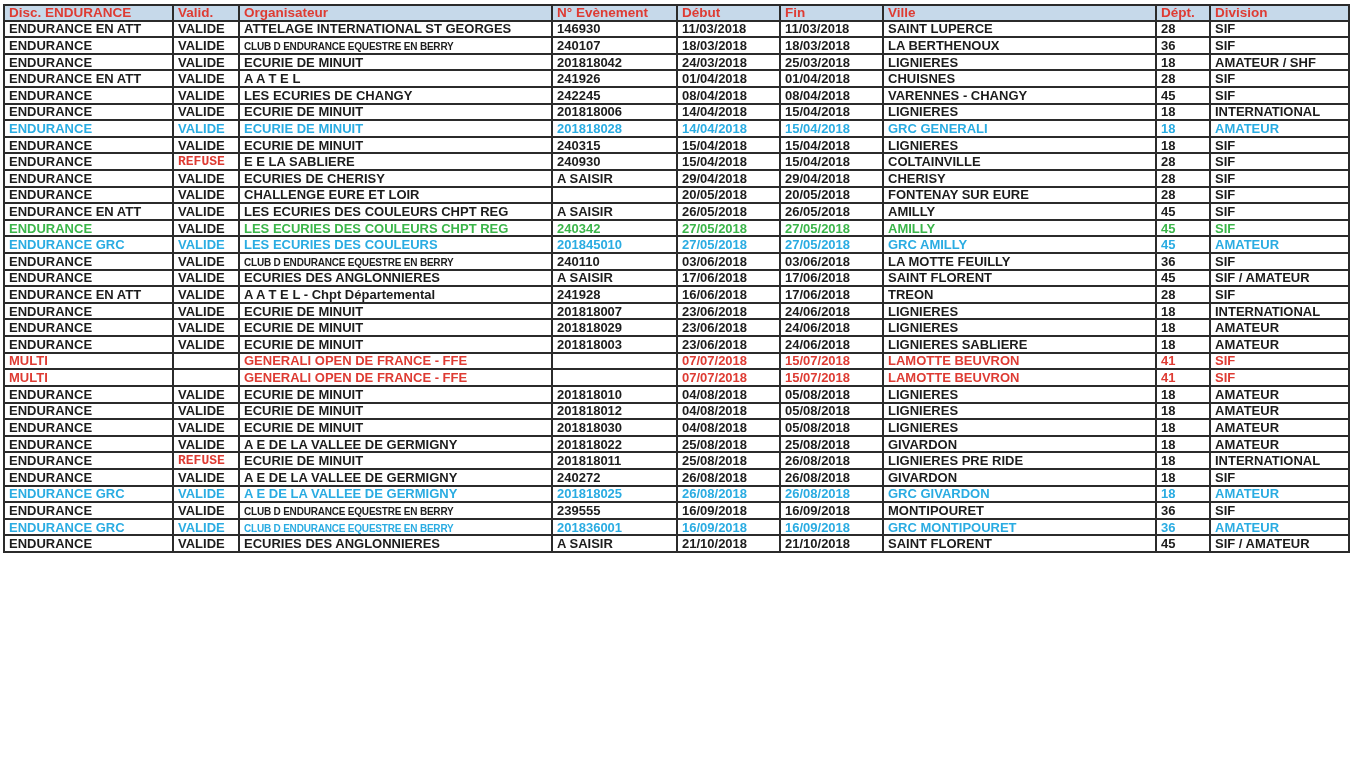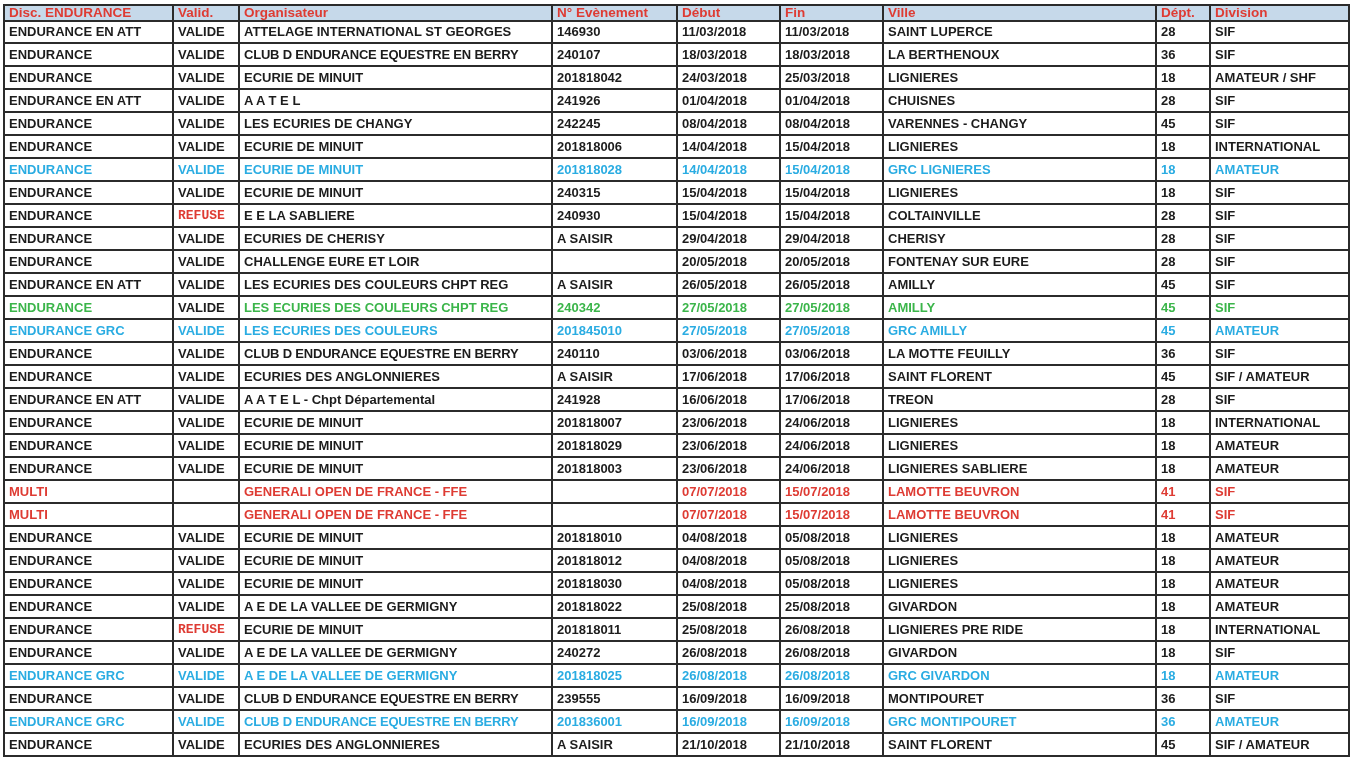--- a/index.html
+++ b/index.html
@@ -14,21 +14,21 @@
   html,body{margin:0;padding:0;background:#ffffff;}
   body{
     width:1352px;height:760px;overflow:hidden;
     font-family:"Liberation Sans","DejaVu Sans",sans-serif;
   }
   .page{padding:4px 3px 2px 3px;}
   table.events{
     border-collapse:collapse;
     table-layout:fixed;
     width:1346px;
-    height:753px;
+    height:549px;
   }
   table.events th,
   table.events td{
     border:2px solid var(--grid);
     padding:0 3px 0 4px;
     font-size:13px;
     line-height:1;
     white-space:nowrap;
     overflow:hidden;
     text-align:left;
@@ -44,21 +44,21 @@
   }
   
   tr.style-cyan td{color:var(--cyan);font-weight:700;}
   tr.style-green td{color:var(--green);font-weight:700;}
   tr.style-red td{color:var(--red);font-weight:700;}
   
   td.ov-red{color:var(--red) !important;font-weight:700 !important;font-family:Liberation Mono, monospace;}
   td.ov-black{color:var(--ink) !important;font-weight:600 !important;}
   td.cell-bold{font-weight:700;}
   
-  span.fit{font-size:13px;letter-spacing:-0.2px;}
+  span.fit{font-size:10px;letter-spacing:-0.2px;}
 </style>
 </head>
 <body>
 
 <div class="page">
   <table class="events">
     <colgroup id="cols">
         <col style="width: 169px;">
         <col style="width: 66px;">
         <col style="width: 313px;">
@@ -149,21 +149,21 @@
           <td><span>18</span></td>
           <td><span>INTERNATIONAL</span></td>
         </tr>
         <tr class="style-cyan">
           <td><span>ENDURANCE</span></td>
           <td><span>VALIDE</span></td>
           <td><span>ECURIE DE MINUIT</span></td>
           <td><span>201818028</span></td>
           <td><span>14/04/2018</span></td>
           <td><span>15/04/2018</span></td>
-          <td><span>GRC LIGNIERES</span></td>
+          <td><span>GRC GENERALI</span></td>
           <td><span>18</span></td>
           <td><span>AMATEUR</span></td>
         </tr>
         <tr class="style-default">
           <td><span>ENDURANCE</span></td>
           <td><span>VALIDE</span></td>
           <td><span>ECURIE DE MINUIT</span></td>
           <td><span>240315</span></td>
           <td><span>15/04/2018</span></td>
           <td><span>15/04/2018</span></td>

